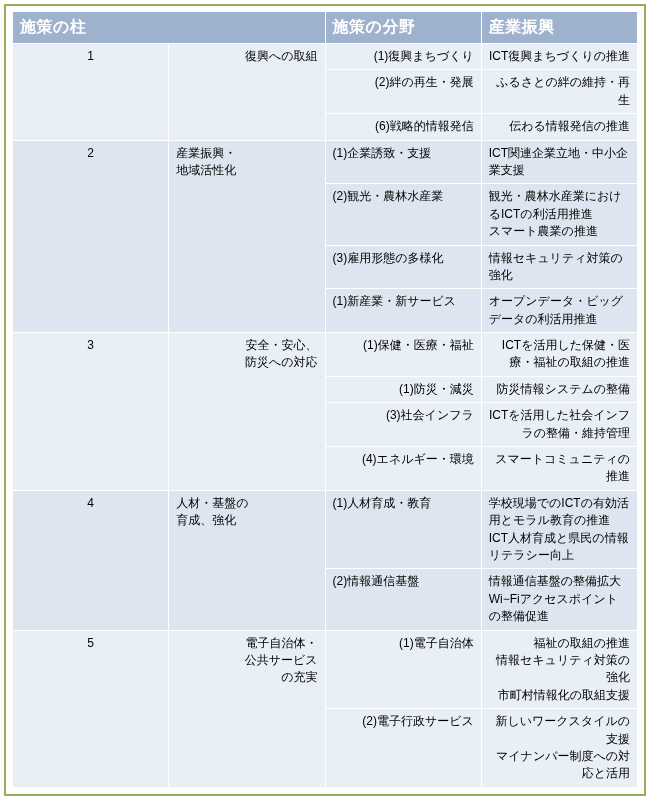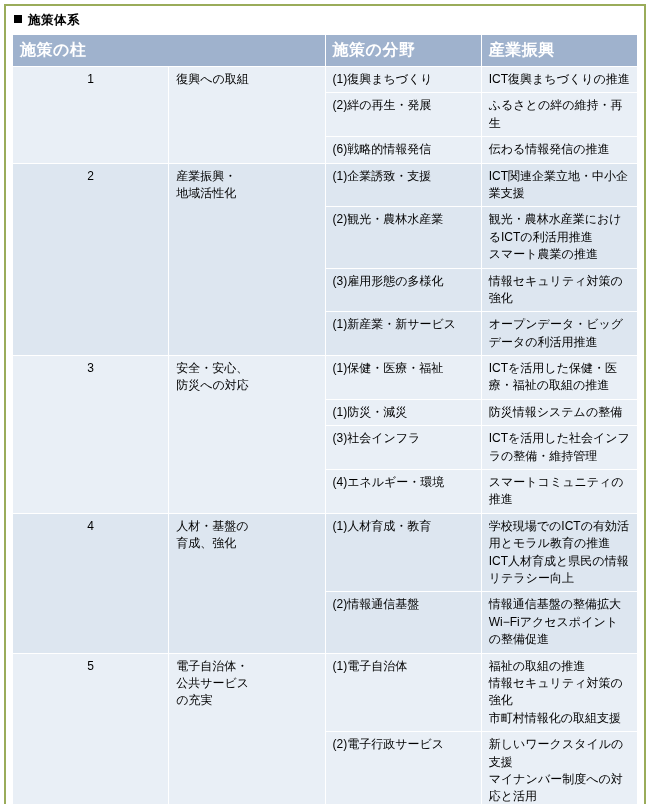--- a/index.html
+++ b/index.html
@@ -57,21 +57,21 @@
     border: 1px solid #ffffff;
     letter-spacing: 0.5px;
   }
   table.matrix td {
     border: 1px solid #ffffff;
     padding: 4px 7px;
     font-size: 12px;
     vertical-align: top;
     line-height: 1.45;
   }
-  .band-a td { background: #e9eff6; }
+  .band-a td { background: #e9eff6; text-align: right; }
   .band-b td { background: #dde6f0; }
 
   td.num {
     width: 22px;
     text-align: center;
     padding-left: 2px;
     padding-right: 2px;
   }
   td.pillar {
     width: 112px;
@@ -88,23 +88,20 @@
   .nb {
     border-bottom: 0 !important;
   }
 </style>
 </head>
 <body>
 
 <div class="page">
 
   <div class="panel">
-    <div class="sec-title">
-      <span class="sq"></span><span>施策体系</span>
-    </div>
 
     <table class="matrix">
       <thead>
         <tr>
           <th colspan="2">施策の柱</th>
           <th>施策の分野</th>
           <th>産業振興</th>
         </tr>
       </thead>
       <tbody>

